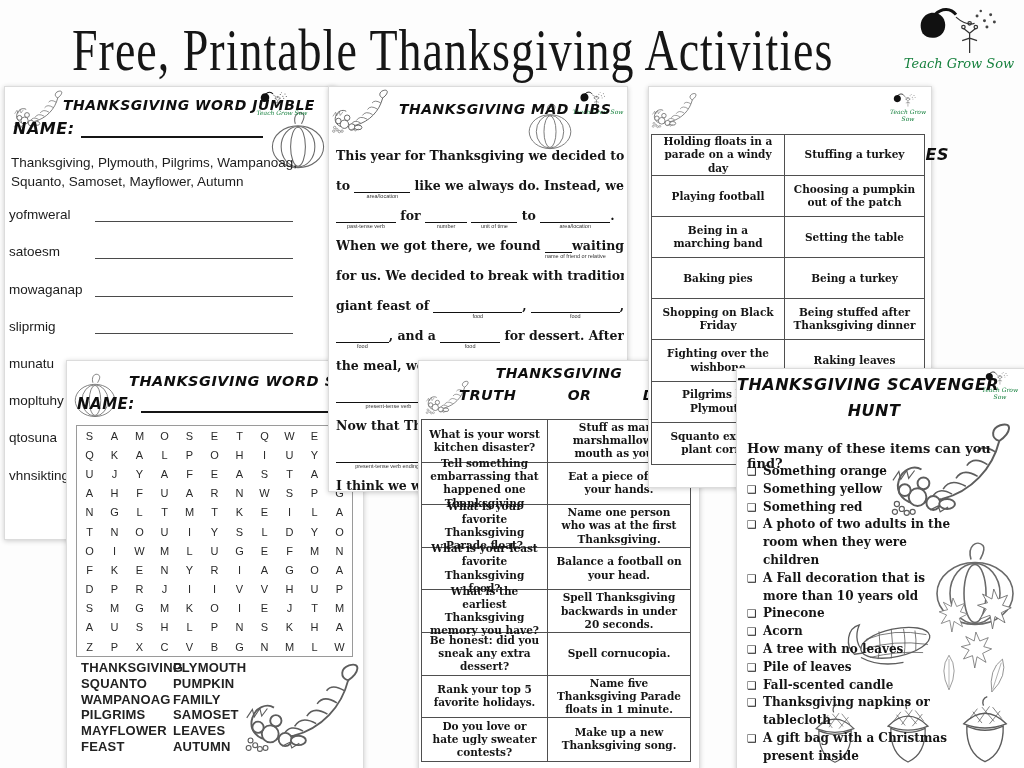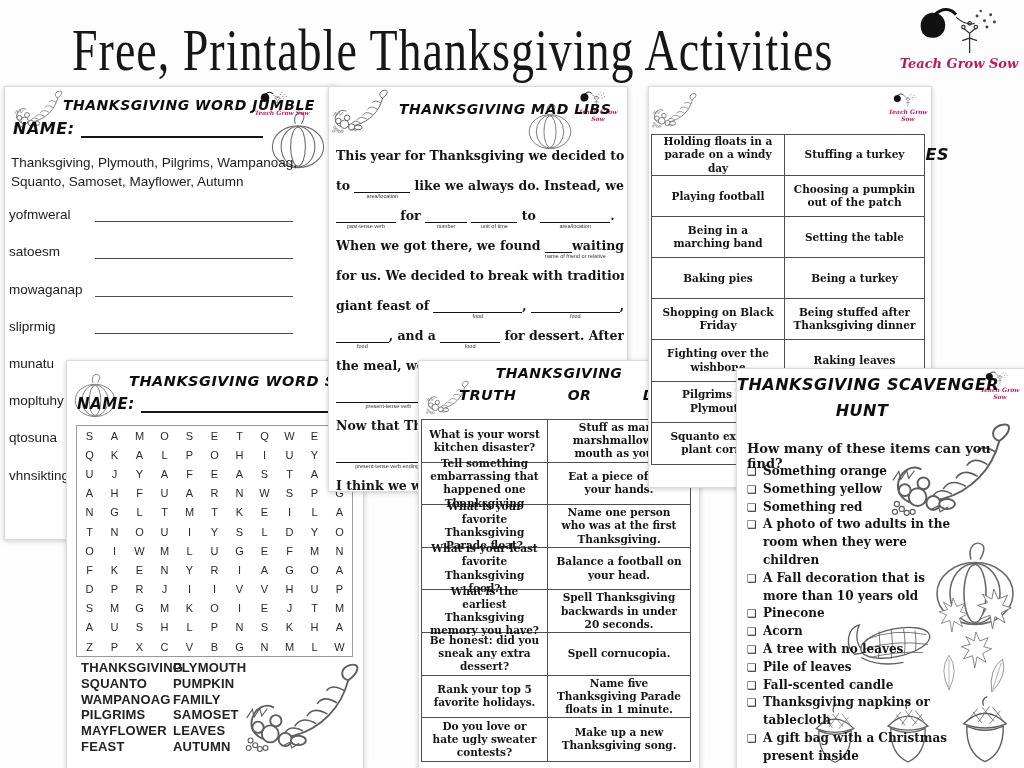--- a/index.html
+++ b/index.html
@@ -12,22 +12,22 @@
   
   .deco-title{font-family:"Liberation Serif",serif;font-weight:400;font-size:46px;
               letter-spacing:1px;transform:scaleY(1.28);transform-origin:top left;
               white-space:nowrap;color:#161616;}
   .marker{font-family:"DejaVu Sans",sans-serif;font-weight:bold;font-style:italic;
           letter-spacing:.5px;color:#0e0e0e;white-space:nowrap;}
   .bookman{font-family:"DejaVu Serif",serif;font-weight:bold;color:#151515;}
   .sans{font-family:"Liberation Sans",sans-serif;}
   
   .logo{text-align:center;}
-  .logo .logo-text{font-family:"DejaVu Serif",serif;font-weight:bold;font-style:italic;
-                   color:#be185d;}
+  .logo .logo-text{font-family:"DejaVu Serif",serif;font-weight:normal;font-style:italic;
+                   color:#15803d;}
   
   .name-row{display:flex;align-items:flex-end;}
   .name-line{border-bottom:2.5px solid #151515;height:14px;}
   
   .jumble-row{display:flex;align-items:flex-end;height:37.2px;}
   .jumble-word{width:86px;font-size:13.5px;color:#1c1c1c;}
   .jumble-line{border-bottom:1.5px solid #4a4a4a;height:13px;width:198px;}
   
   .ml-line{position:relative;height:30px;display:flex;align-items:flex-end;
            white-space:pre;font-size:12.5px;overflow:visible;}
@@ -500,21 +500,21 @@
         <use href="#acorn"></use>
       </svg>
 
     <div class="abs logo" style="left:240px;top:2px;width:46px;">
       <svg width="38" height="15" viewBox="0 0 70 42">
           <use href="#bird"></use>
         </svg>
       <div class="logo-text" style="font-size:6px;">Teach Grow Sow</div>
     </div>
     <div class="abs marker" style="left:0;top:6px;width:250px;text-align:center;font-size:16px;font-style:italic;">THANKSGIVING SCAVENGER</div>
-    <div class="abs marker" style="left:0;top:32px;width:250px;text-align:center;font-size:16px;">HUNT</div>
+    <div class="abs marker" style="left:12px;top:32px;width:250px;text-align:center;font-size:16px;">HUNT</div>
     <div class="abs bookman" style="left:10px;top:72px;font-size:13px;">How many of these items can you find?</div>
     <div class="abs bookman" id="scavenger-list" style="left:10px;top:94px;width:216px;">
         <div class="chk-item">
           <span class="chk-box">❑</span>
           <span class="chk-text">Something orange</span>
         </div>
         <div class="chk-item">
           <span class="chk-box">❑</span>
           <span class="chk-text">Something yellow</span>
         </div>

